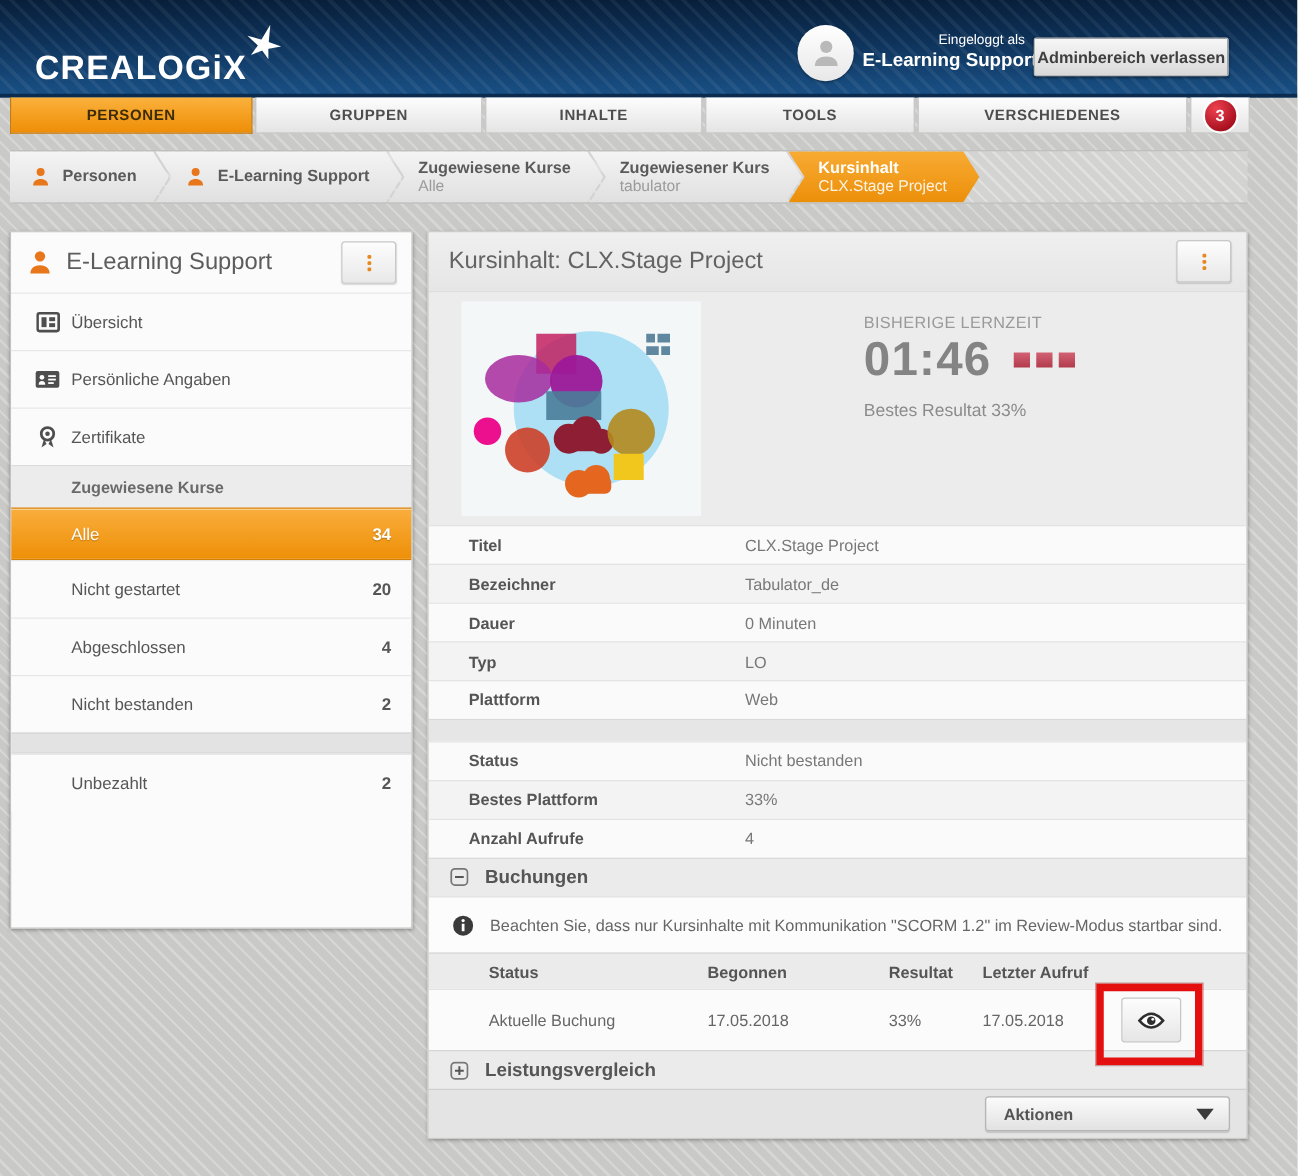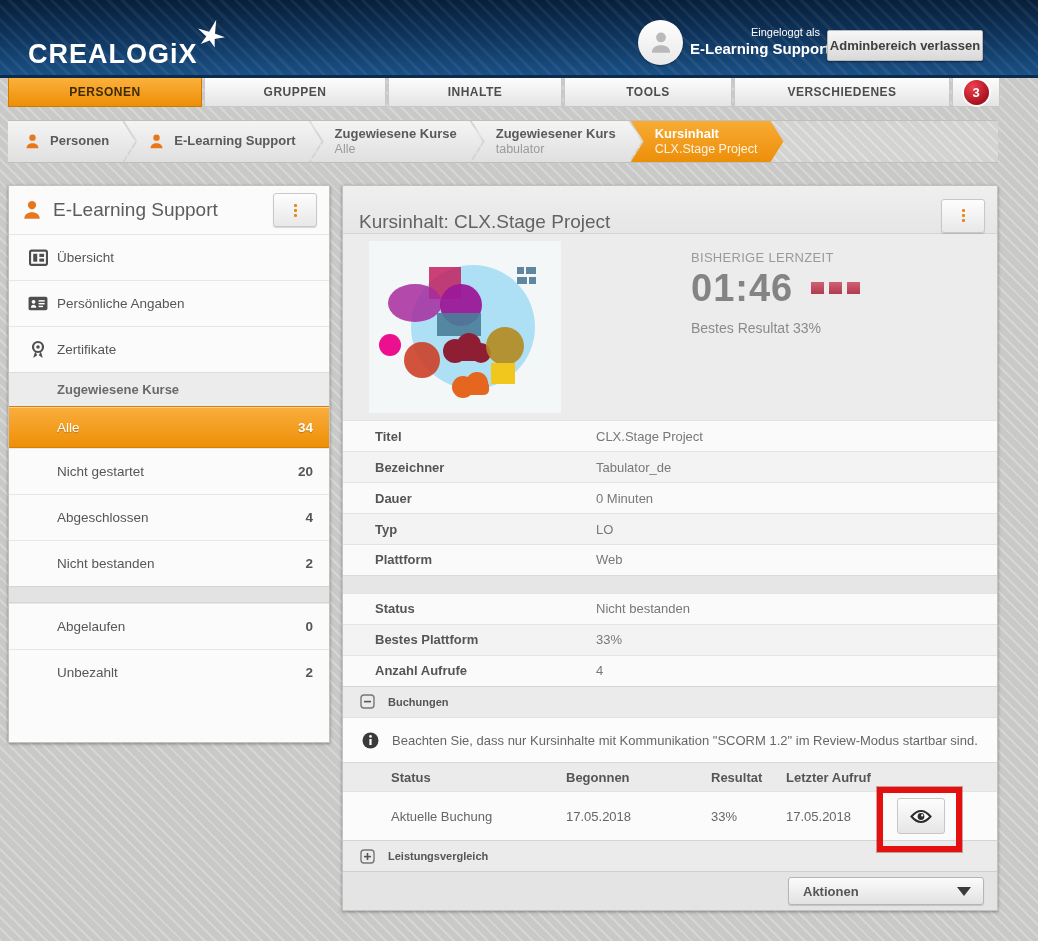--- a/index.html
+++ b/index.html
@@ -74,21 +74,21 @@
   .crumb.active { background:linear-gradient(180deg,#f8ab33,#ec8f0a); }
   .crumb-title { font-size:13px; font-weight:bold; color:#5a5a5a; white-space:nowrap; line-height:1.25; }
   .crumb-sub { font-size:12.5px; color:#9b9b9b; white-space:nowrap; line-height:1.2; }
   .crumb.active .crumb-title { color:#fff; }
   .crumb.active .crumb-sub { color:#fdf3e2; }
   
   .panel { position:absolute; background:#fbfbfb; border:1px solid #c2c2c0; box-shadow:0 1px 3px rgba(0,0,0,.35); }
   .sidebar { left:8px; top:185px; width:322px; height:558px; }
   .main { left:342px; top:185px; width:656px; height:726px; display:flex; flex-direction:column; }
   .panel-header {
-    height:48px; display:flex; align-items:flex-end; padding:0 12px 0 16px;
+    height:48px; display:flex; align-items:center; padding:0 12px 0 16px;
     background:linear-gradient(180deg,#efefef,#e6e6e6); border-bottom:1px solid #d6d6d6;gap:36px;
   }
   .panel-title { font-size:19px; color:#636363; }
   .dots-btn {
     margin-left:auto; width:44px; height:34px; border:1px solid #c8c8c8; border-radius:3px;
     background:linear-gradient(180deg,#fdfdfd,#e8e8e8); display:flex; align-items:center; justify-content:center;
     cursor:pointer; box-shadow:0 1px 1px rgba(0,0,0,.15);
   }
   .dots { display:flex; flex-direction:column; gap:2px; }
   .dots i { width:3px; height:3px; background:#e8871e; border-radius:1px; }
@@ -118,21 +118,21 @@
   .time-squares { display:flex; gap:5px; }
   .time-squares i { width:13px; height:12px; background:linear-gradient(180deg,#d16273,#b23a4d); }
   .lern-best { font-size:14px; color:#8b8b8b; margin-top:10px; }
   
   .d-row { height:31px; display:flex; align-items:center; border-top:1px solid #e3e3e3; background:#fafafa; position:relative; }
   .d-row.alt { background:#f3f3f3; }
   .d-label { position:absolute; left:32px; font-size:13px; font-weight:bold; color:#555; }
   .d-value { position:absolute; left:253px; font-size:13px; color:#787878; }
   .gap-band { height:18px; background:#e6e6e6; border-top:1px solid #d9d9d9; }
   .sec-row { height:31px; display:flex; align-items:center; gap:13px; padding-left:17px; background:#ebebeb; border-top:1px solid #d5d5d5; cursor:pointer; }
-  .sec-title { font-size:11px; font-weight:bold; color:#555; }
+  .sec-title { font-size:15px; font-weight:bold; color:#555; }
   .info-row { height:46px; display:flex; align-items:center; gap:13px; padding-left:19px; background:#fcfcfc; border-top:1px solid #e0e0e0; }
   .info-text { font-size:13px; color:#666; }
   
   .bk-grid { display:grid; grid-template-columns:175px 145px 75px 160px 1fr; padding-left:48px; align-items:center; }
   .bk-head { height:29px; background:#ebebeb; border-top:1px solid #d8d8d8; }
   .bk-head span { font-size:13px; font-weight:bold; color:#555; }
   .bk-row { height:49px; background:#fbfbfb; border-top:1px solid #e3e3e3; position:relative; }
   .bk-row span { font-size:13px; color:#666; }
   .eye-btn {
     position:absolute; left:554px; top:6px; width:48px; height:36px;
@@ -294,24 +294,20 @@
     </div>
     <div class="side-item indent">
       <span class="side-label">Abgeschlossen</span>
       <span class="side-count">4</span>
     </div>
     <div class="side-item indent">
       <span class="side-label">Nicht bestanden</span>
       <span class="side-count">2</span>
     </div>
     <div class="side-spacer"></div>
-    <div class="side-item indent">
-      <span class="side-label">Abgelaufen</span>
-      <span class="side-count">0</span>
-    </div>
     <div class="side-item indent">
       <span class="side-label">Unbezahlt</span>
       <span class="side-count">2</span>
     </div>
   </div>
 
   <div class="panel main">
     <div class="panel-header">
       <span class="panel-title">Kursinhalt: CLX.Stage Project</span>
       <div class="dots-btn">

